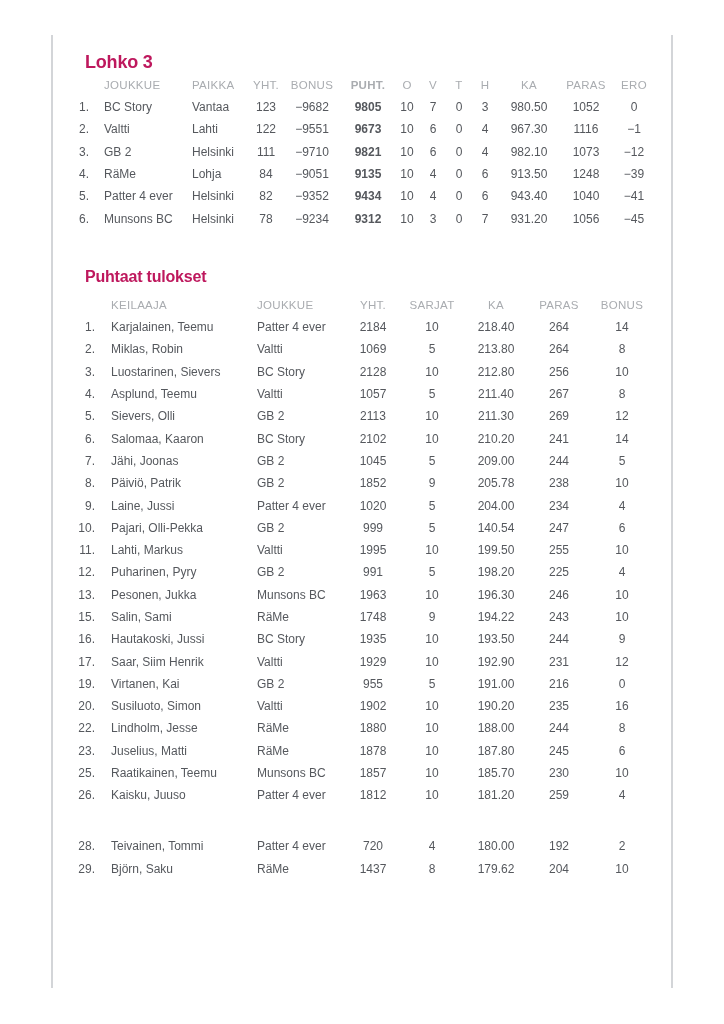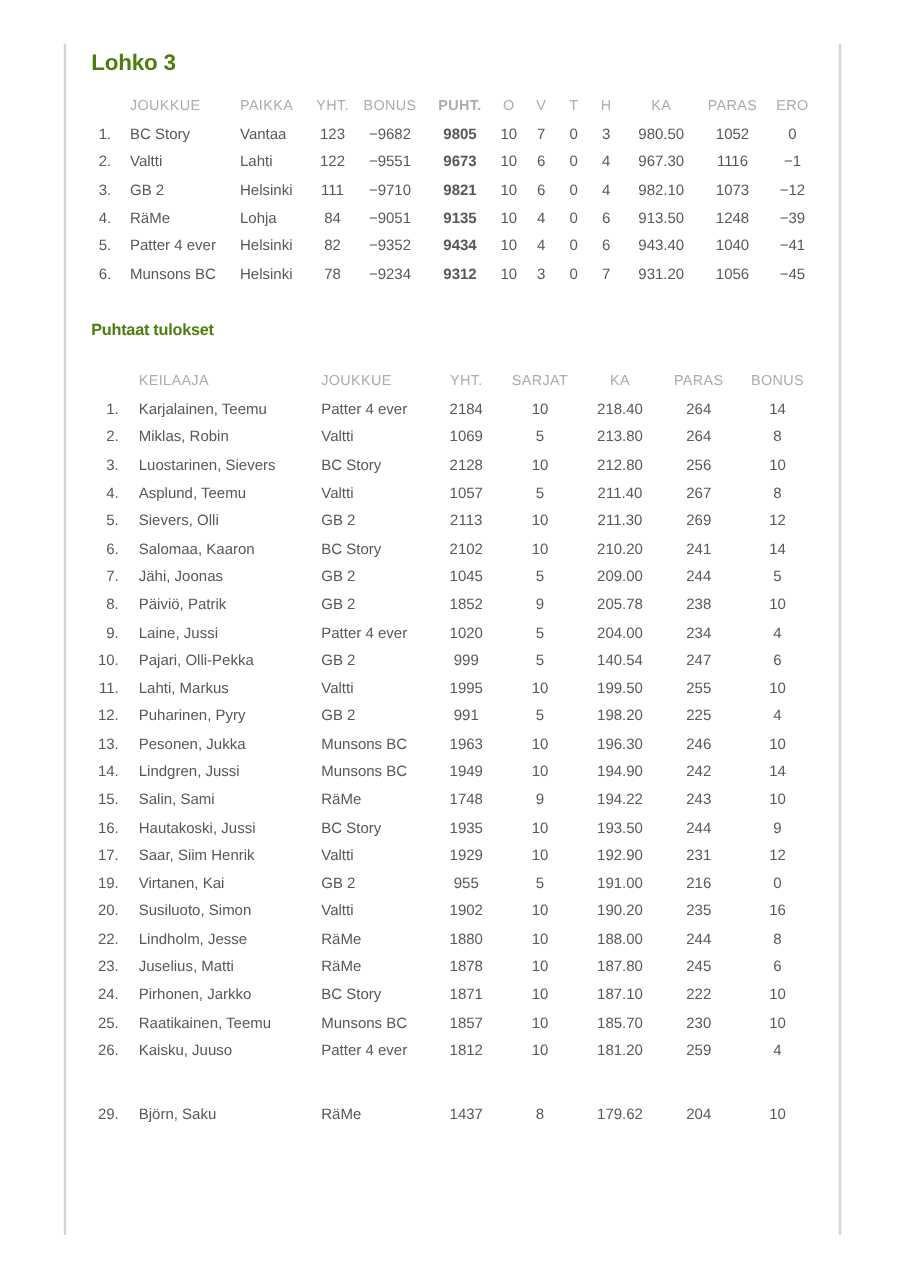--- a/index.html
+++ b/index.html
@@ -20,27 +20,27 @@
       left: 51px;
       top: 35px;
       width: 622px;
       height: 953px;
       border-left: 2px solid #d3d5d8;
       border-right: 2px solid #d3d5d8;
       box-sizing: border-box;
     }
     h2 {
       position: absolute;
-      margin: 4px;
+      margin: 16px;
       font-weight: bold;
-      color: #4d7c0f;
+      color: #be185d;
       letter-spacing: -0.2px;
     }
     .h-lohko { left: 16px; top: 1px; font-size: 18px; }
-    .h-puhtaat { left: 16px; top: 217px; font-size: 13px; }
+    .h-puhtaat { left: 16px; top: 217px; font-size: 16px; }
 
     table {
       position: absolute;
       border-collapse: collapse;
       font-size: 12px;
       color: #55585d;
     }
     th {
       font-weight: normal;
       color: #a9acb0;
@@ -368,31 +368,20 @@
           <td class="c-gap"></td>
           <td class="c-name l">Pesonen, Jukka</td>
           <td class="c-team l">Munsons BC</td>
           <td class="c-yht">1963</td>
           <td class="c-sarjat">10</td>
           <td class="c-ka">196.30</td>
           <td class="c-paras">246</td>
           <td class="c-bonus">10</td>
         </tr>
         <tr>
-          <td class="c-rank r">14.</td>
-          <td class="c-gap"></td>
-          <td class="c-name l">Lindgren, Jussi</td>
-          <td class="c-team l">Munsons BC</td>
-          <td class="c-yht">1949</td>
-          <td class="c-sarjat">10</td>
-          <td class="c-ka">194.90</td>
-          <td class="c-paras">242</td>
-          <td class="c-bonus">14</td>
-        </tr>
-        <tr>
           <td class="c-rank r">15.</td>
           <td class="c-gap"></td>
           <td class="c-name l">Salin, Sami</td>
           <td class="c-team l">RäMe</td>
           <td class="c-yht">1748</td>
           <td class="c-sarjat">9</td>
           <td class="c-ka">194.22</td>
           <td class="c-paras">243</td>
           <td class="c-bonus">10</td>
         </tr>
@@ -456,31 +445,20 @@
           <td class="c-gap"></td>
           <td class="c-name l">Juselius, Matti</td>
           <td class="c-team l">RäMe</td>
           <td class="c-yht">1878</td>
           <td class="c-sarjat">10</td>
           <td class="c-ka">187.80</td>
           <td class="c-paras">245</td>
           <td class="c-bonus">6</td>
         </tr>
         <tr>
-          <td class="c-rank r">24.</td>
-          <td class="c-gap"></td>
-          <td class="c-name l">Pirhonen, Jarkko</td>
-          <td class="c-team l">BC Story</td>
-          <td class="c-yht">1871</td>
-          <td class="c-sarjat">10</td>
-          <td class="c-ka">187.10</td>
-          <td class="c-paras">222</td>
-          <td class="c-bonus">10</td>
-        </tr>
-        <tr>
           <td class="c-rank r">25.</td>
           <td class="c-gap"></td>
           <td class="c-name l">Raatikainen, Teemu</td>
           <td class="c-team l">Munsons BC</td>
           <td class="c-yht">1857</td>
           <td class="c-sarjat">10</td>
           <td class="c-ka">185.70</td>
           <td class="c-paras">230</td>
           <td class="c-bonus">10</td>
         </tr>
@@ -490,20 +468,31 @@
           <td class="c-name l">Kaisku, Juuso</td>
           <td class="c-team l">Patter 4 ever</td>
           <td class="c-yht">1812</td>
           <td class="c-sarjat">10</td>
           <td class="c-ka">181.20</td>
           <td class="c-paras">259</td>
           <td class="c-bonus">4</td>
         </tr>
         <tr class="spacer">
           <td colspan="9"></td>
+        </tr>
+        <tr>
+          <td class="c-rank r">28.</td>
+          <td class="c-gap"></td>
+          <td class="c-name l">Teivainen, Tommi</td>
+          <td class="c-team l">Patter 4 ever</td>
+          <td class="c-yht">720</td>
+          <td class="c-sarjat">4</td>
+          <td class="c-ka">180.00</td>
+          <td class="c-paras">192</td>
+          <td class="c-bonus">2</td>
         </tr>
         <tr>
           <td class="c-rank r">29.</td>
           <td class="c-gap"></td>
           <td class="c-name l">Björn, Saku</td>
           <td class="c-team l">RäMe</td>
           <td class="c-yht">1437</td>
           <td class="c-sarjat">8</td>
           <td class="c-ka">179.62</td>
           <td class="c-paras">204</td>

